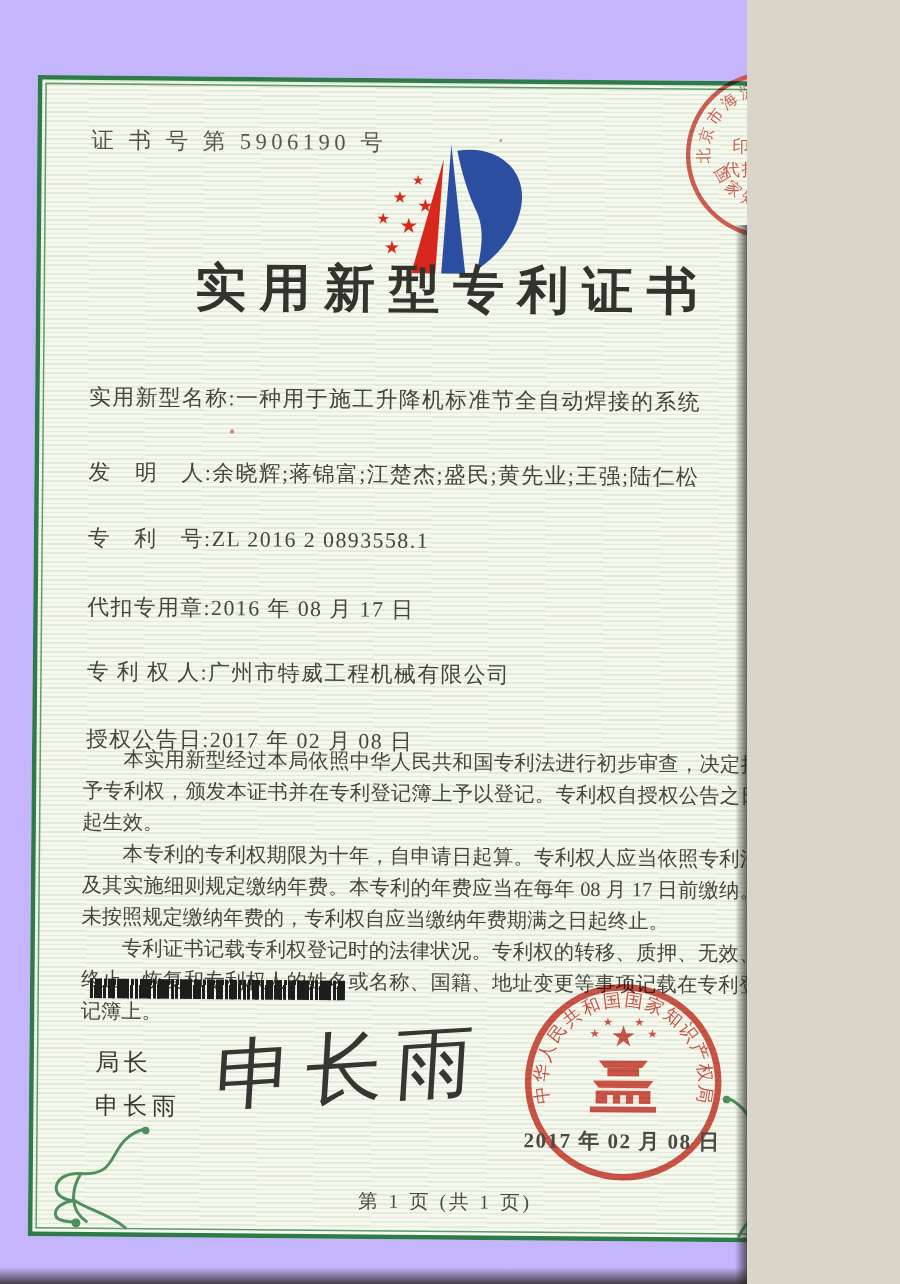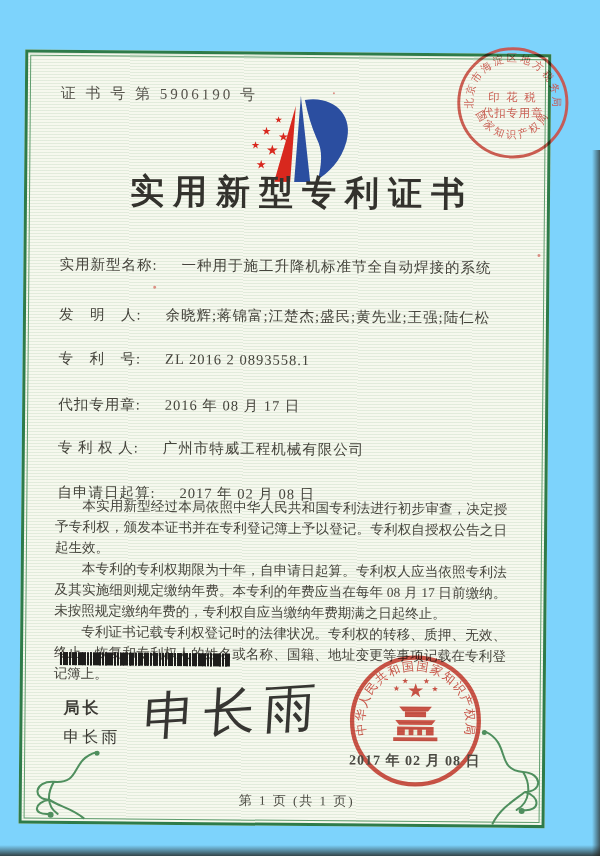--- a/index.html
+++ b/index.html
@@ -1,49 +1,49 @@
 <!DOCTYPE html>
 <html><head>
 <meta charset="utf-8">
 <style>
   html,body{margin:0;padding:0;background:#d9d5c8;}
-  .scan{position:relative;width:600px;height:856px;background:#7dd3fc;overflow:hidden;
+  .scan{position:relative;width:498px;height:856px;background:#c4b5fd;overflow:hidden;
         font-family:"Liberation Serif","DejaVu Serif",serif;color:#45443c;}
   .tilt{position:absolute;inset:0;transform:rotate(.5deg);transform-origin:50% 50%;}
 
   
   .frame{position:absolute;left:22px;top:52px;width:520px;height:768px;
          border:3px solid #2e7b49;
          background:repeating-linear-gradient(180deg,rgba(120,168,122,.16) 0 1px,rgba(255,255,255,0) 1px 3px),#f6f8ee;}
   .frame::after{content:"";position:absolute;inset:2px;border:1px solid #5f9d6e;pointer-events:none;}
 
   .abs{position:absolute;}
   .cert-no{left:58px;top:86px;font-size:15px;letter-spacing:3px;color:#55534b;}
   .logo{left:236px;top:94px;width:122px;height:92px;}
   .title{left:0;width:600px;top:170px;text-align:center;font-size:34px;font-weight:700;
          letter-spacing:9px;color:#33322d;}
 
   .stamp{mix-blend-mode:multiply;}
   .tax-stamp{left:451px;top:42px;width:118px;height:118px;opacity:.85;}
 
   .fields{left:58px;top:257px;width:465px;font-size:14.5px;letter-spacing:1px;color:#45443c;}
   .frow{position:absolute;left:0;white-space:nowrap;}
-  .frow .lab{margin-right:24px;}
+  .frow .lab{margin-right:0;}
   .f0{top:0;} .f1{top:50px;} .f2{top:94px;} .f3{top:140px;} .f4{top:183px;} .f5{top:228px;}
 
   .paras{left:56px;top:497px;width:452px;font-size:13.5px;line-height:21px;text-align:justify;color:#46453d;}
   .paras p{margin:0;text-indent:2em;}
 
   .barcode{left:62px;top:654px;width:170px;height:13px;
     background:
       repeating-linear-gradient(90deg,#1d1d1b 0 2px,rgba(0,0,0,0) 2px 3px),
       repeating-linear-gradient(90deg,#1d1d1b 0 1px,rgba(0,0,0,0) 1px 5px),
       repeating-linear-gradient(90deg,rgba(0,0,0,0) 0 6px,#1d1d1b 6px 8px);}
 
-  .comm-label{left:66px;top:700px;font-size:16px;letter-spacing:3px;color:#3b3a34;font-weight:bold;}
+  .comm-label{left:66px;top:700px;font-size:16px;letter-spacing:3px;color:#3b3a34;}
   .comm-name{left:66px;top:729px;font-size:16px;letter-spacing:3px;color:#3b3a34;}
   .signature{left:146px;top:678px;font-size:52px;color:#23221f;letter-spacing:8px;
              transform:rotate(-4deg) skewX(-7deg);opacity:.9;white-space:nowrap;}
 
   .seal{left:346px;top:648px;width:144px;height:144px;opacity:.9;}
   .seal-date{left:352px;top:751px;font-size:14px;font-weight:600;letter-spacing:1px;color:#4a4942;z-index:6;}
 
   .footer{left:0;width:600px;top:792px;text-align:center;font-size:13px;letter-spacing:2px;color:#4b4a42;}
 
   .flourish{stroke:#4f8f5e;fill:none;stroke-width:2;stroke-linecap:round;}
@@ -111,21 +111,21 @@
       <div class="frow f2">
         <span class="lab">专　利　号:</span><span>ZL 2016 2 0893558.1</span>
       </div>
       <div class="frow f3">
         <span class="lab">代扣专用章:</span><span>2016 年 08 月 17 日</span>
       </div>
       <div class="frow f4">
         <span class="lab">专 利 权 人:</span><span>广州市特威工程机械有限公司</span>
       </div>
       <div class="frow f5">
-        <span class="lab">自申请日起算:</span><span>2017 年 02 月 08 日</span>
+        <span class="lab">授权公告日:</span><span>2017 年 02 月 08 日</span>
       </div>
     </div>
 
     <div class="abs paras">
       <p>本实用新型经过本局依照中华人民共和国专利法进行初步审查，决定授予专利权，颁发本证书并在专利登记簿上予以登记。专利权自授权公告之日起生效。</p>
       <p>本专利的专利权期限为十年，自申请日起算。专利权人应当依照专利法及其实施细则规定缴纳年费。本专利的年费应当在每年 08 月 17 日前缴纳。未按照规定缴纳年费的，专利权自应当缴纳年费期满之日起终止。</p>
       <p>专利证书记载专利权登记时的法律状况。专利权的转移、质押、无效、终止、恢复和专利权人的姓名或名称、国籍、地址变更等事项记载在专利登记簿上。</p>
     </div>
 
     <div class="abs barcode"></div>

